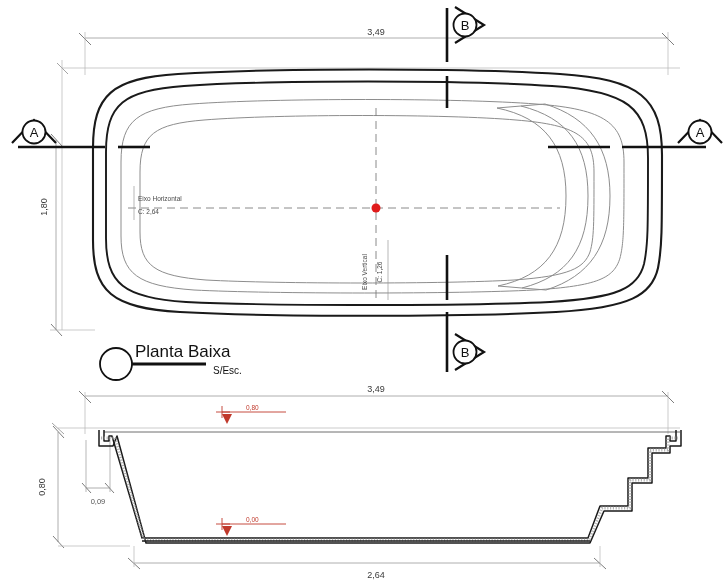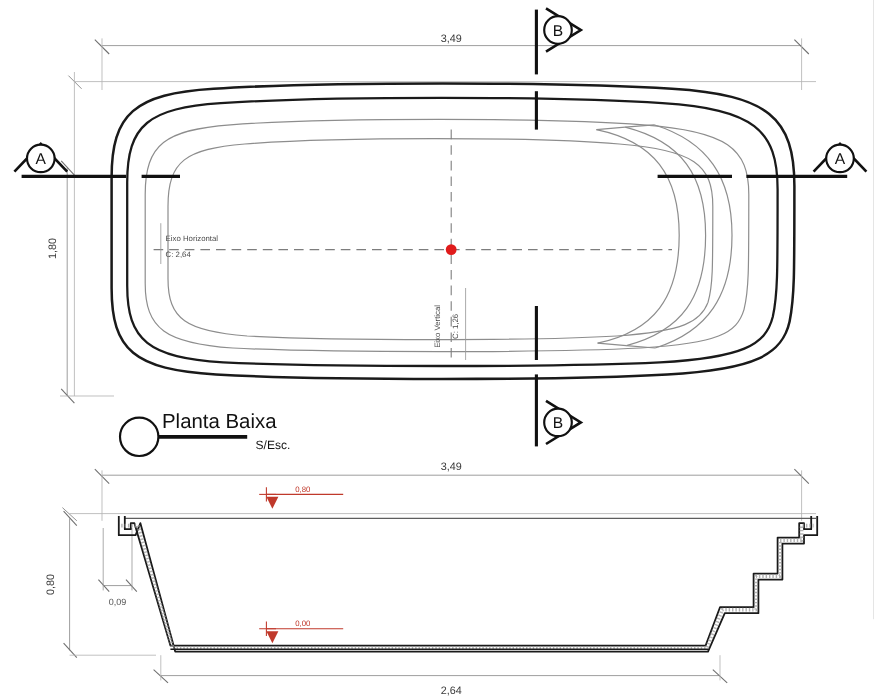--- a/index.html
+++ b/index.html
@@ -1,17 +1,17 @@
 <!DOCTYPE html>
 <html><head>
 <meta charset="utf-8">
 <style>
   html,body{margin:0;padding:0;background:#ffffff;}
   body{width:728px;height:582px;overflow:hidden;font-family:"Liberation Sans",sans-serif;}
-  #stage{position:relative;width:728px;height:516px;background:#a3a3a3;}
+  #stage{position:relative;width:728px;height:516px;background:#e5e5e5;}
   svg{display:block;}
   .dimtxt{font-family:"Liberation Sans",sans-serif;font-size:9px;fill:#3a3a3a;}
   .dimtxt-sm{font-family:"Liberation Sans",sans-serif;font-size:7.5px;fill:#555;}
   .redtxt{font-family:"Liberation Sans",sans-serif;font-size:6.5px;fill:#c0392b;}
   .marktxt{font-family:"Liberation Sans",sans-serif;font-size:13px;fill:#111;}
   .titletxt{font-family:"Liberation Sans",sans-serif;font-size:17px;fill:#111;}
   .subtitletxt{font-family:"Liberation Sans",sans-serif;font-size:10px;fill:#111;}
   .axistxt{font-family:"Liberation Sans",sans-serif;font-size:6.5px;fill:#4a4a4a;}
 </style>
 </head>

